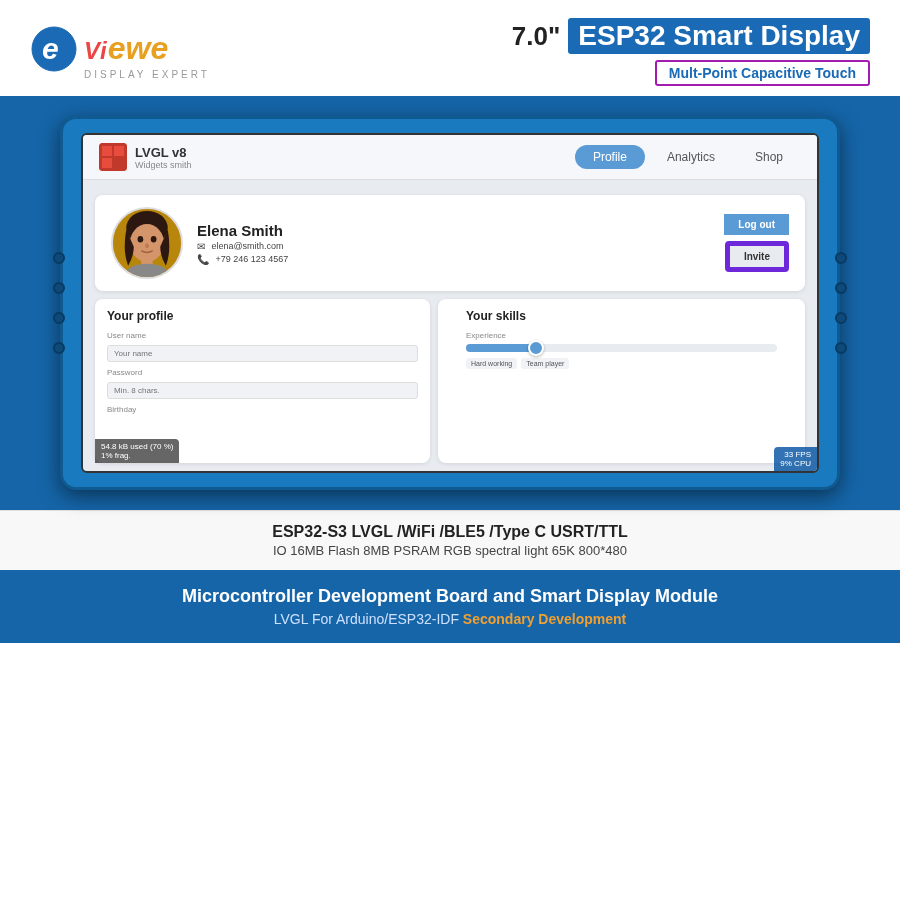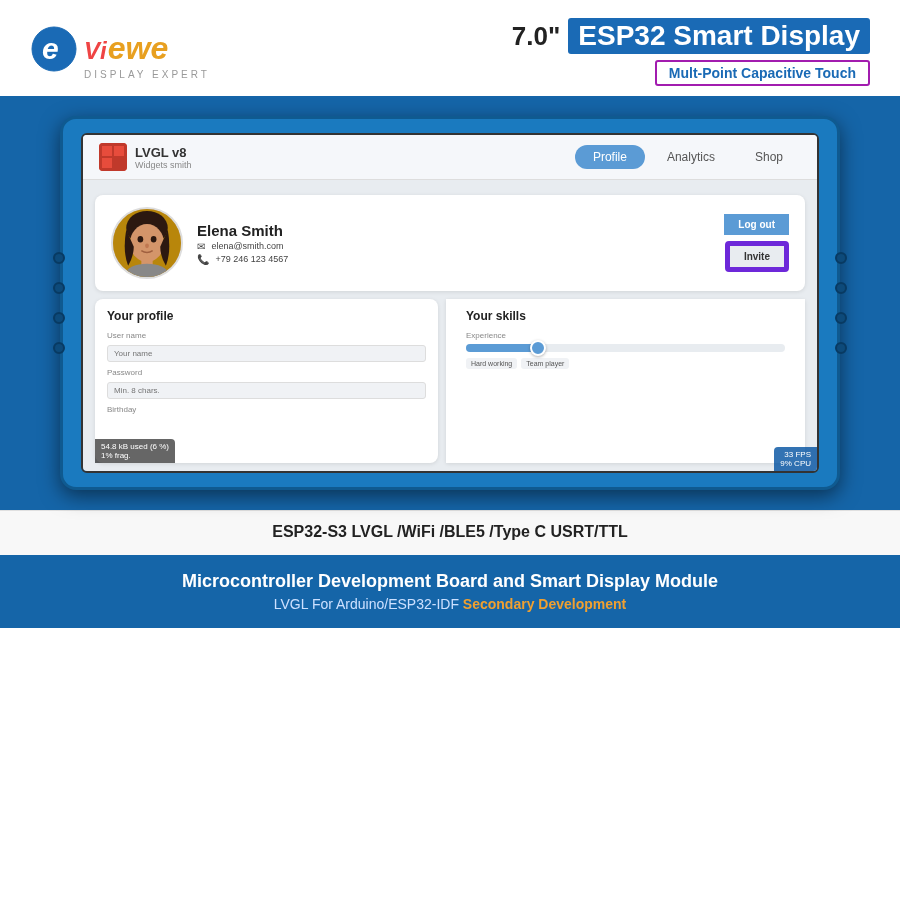--- a/index.html
+++ b/index.html
@@ -332,22 +332,22 @@
       border: 1px solid #ddd;
       border-radius: 3px;
       padding: 3px 6px;
       font-size: 8px;
       color: #aaa;
       width: 100%;
     }
 
     .skills-card {
       background: white;
-      border-radius: 0;
-      padding: 10px 20px;
+      border-radius: 8px;
+      padding: 10px 28px;
       flex: 1;
       box-shadow: 0 1px 4px rgba(0,0,0,0.1);
     }
 
     .skill-label {
       font-size: 8px;
       color: #888;
       margin-bottom: 4px;
     }
 
@@ -598,21 +598,21 @@
                 <div>
                   <div class="form-label">Password</div>
                   <input class="form-input" type="password" placeholder="Min. 8 chars." style="">
                 </div>
               </div>
               <div style="margin-top:6px">
                 <div class="form-label">Birthday</div>
               </div>
 
               <div class="status-left">
-                <div>54.8 kB used (6 %)</div>
+                <div>54.8 kB used (70 %)</div>
                 <div>1% frag.</div>
               </div>
             </div>
 
             <div class="skills-card">
               <div class="card-title">Your skills</div>
               <div class="skill-label">Experience</div>
               <div class="skill-bar-bg">
                 <div class="skill-bar-fill" style="width:22%"></div>
                 <div class="skill-handle"></div>
@@ -630,20 +630,21 @@
 
           </div>
         </div>
       </div>
     </div>
   </div>
 </div>
 
 <div class="specs-section">
   <div class="specs-line1">ESP32-S3 LVGL  /WiFi /BLE5 /Type C   USRT/TTL</div>
+  <div class="specs-line2">IO 16MB  Flash  8MB  PSRAM   RGB spectral light  65K  800*480</div>
 </div>
 
 <div class="footer-section">
   <div class="footer-line1">Microcontroller Development Board and Smart Display Module</div>
   <div class="footer-line2">
     <span>LVGL For Arduino/ESP32-IDF</span>
     <span>  </span>
     <span class="orange">Secondary Development</span>
   </div>
 </div>

